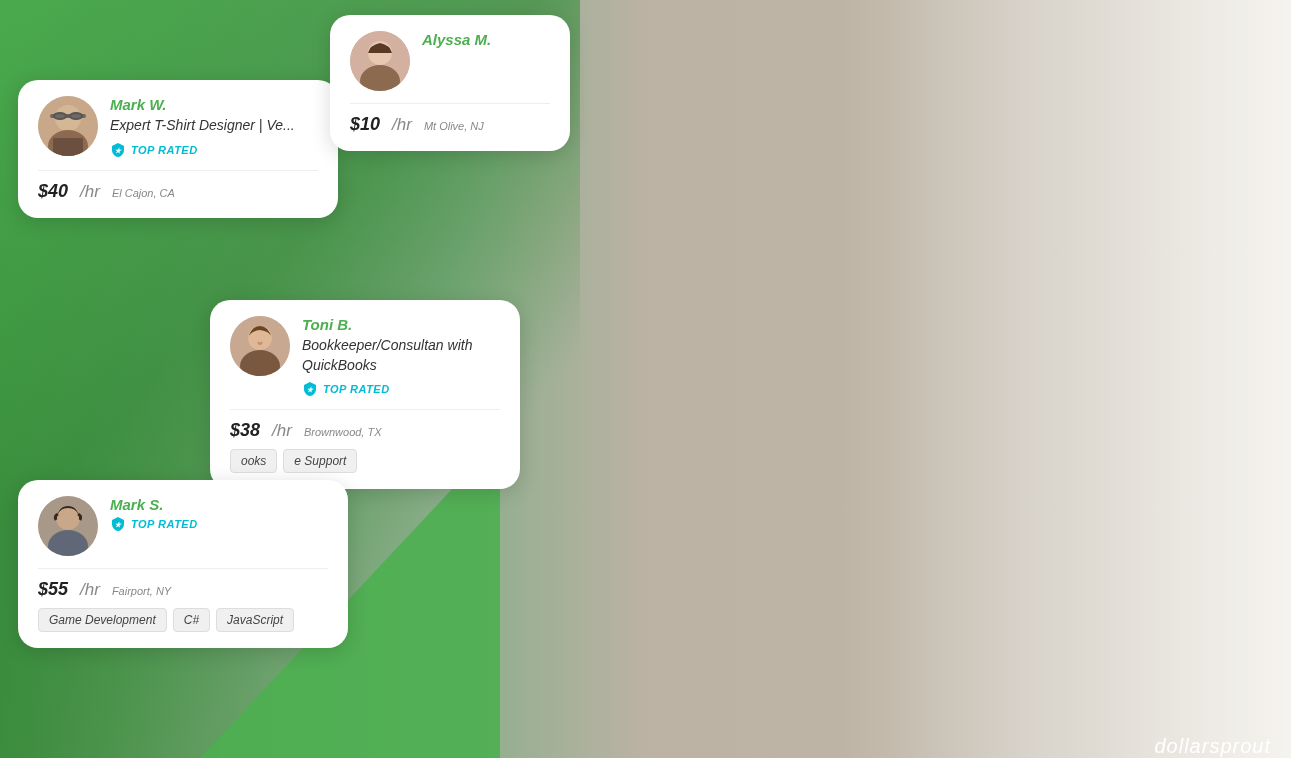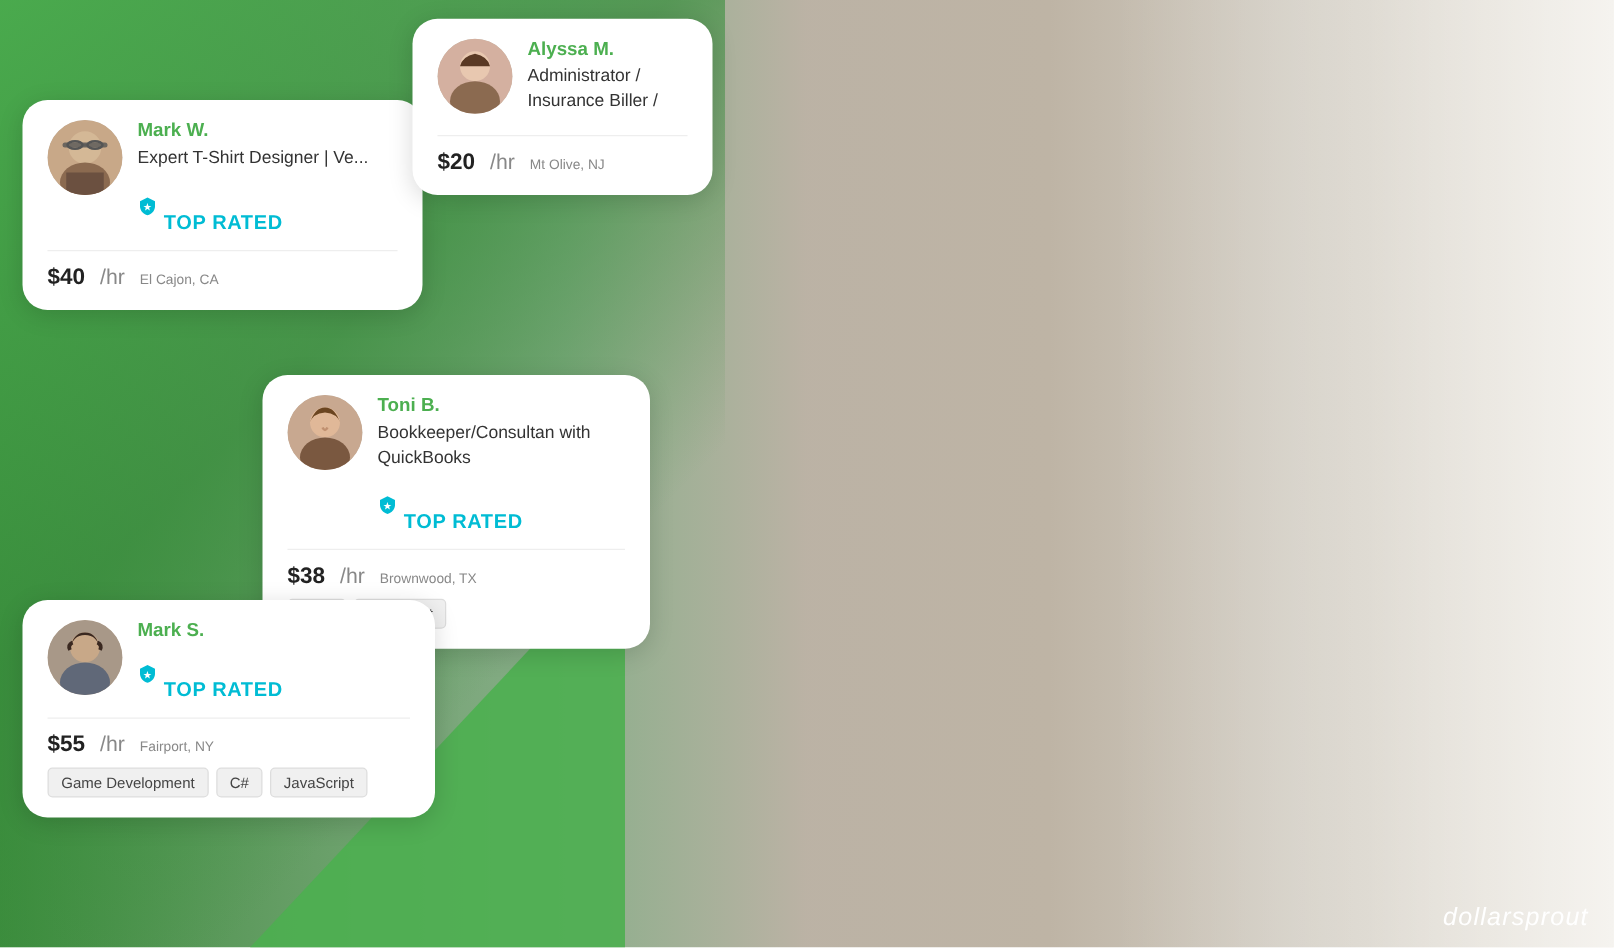--- a/index.html
+++ b/index.html
@@ -51,20 +51,21 @@
     }
 
     
     .card {
       position: absolute;
       background: white;
       border-radius: 20px;
       padding: 16px 20px;
       box-shadow: 0 4px 20px rgba(0,0,0,0.15);
       z-index: 10;
+      font-style: italic;
     }
 
     .card-header {
       display: flex;
       align-items: flex-start;
       gap: 12px;
       margin-bottom: 12px;
     }
 
     .avatar {
@@ -94,26 +95,25 @@
       margin-bottom: 6px;
     }
 
     .top-rated-badge {
       display: flex;
       align-items: center;
       gap: 5px;
     }
 
     .top-rated-text {
-      font-size: 16px;
+      font-size: 11px;
       font-weight: 700;
       color: #00BCD4;
       letter-spacing: 0.5px;
       text-transform: uppercase;
-      margin-top: 28px;
     }
 
     .card-rate {
       font-size: 18px;
       font-weight: 700;
       color: #222;
     }
 
     .rate-unit {
       font-size: 17px;
@@ -171,21 +171,21 @@
     
     .card-mark-s {
       left: 18px;
       top: 480px;
       width: 330px;
     }
 
     
     .logo {
       position: absolute;
-      bottom: 12px;
+      bottom: 0;
       right: 20px;
       z-index: 20;
       color: white;
       font-size: 20px;
       font-weight: 300;
       letter-spacing: 1px;
       font-style: italic;
     }
 
     
@@ -268,26 +268,25 @@
       <svg width="60" height="60" viewBox="0 0 60 60">
         <circle cx="30" cy="30" r="30" fill="#d4b0a0"></circle>
         <circle cx="30" cy="22" r="12" fill="#e8c8b0"></circle>
         <ellipse cx="30" cy="50" rx="20" ry="16" fill="#8B6A50"></ellipse>
         <path d="M20 18 Q30 8 40 18" fill="#5a3a25" stroke="none"></path>
         <path d="M18 22 Q20 14 30 12 Q40 14 42 22" fill="#5a3a25"></path>
       </svg>
     </div>
     <div class="card-info">
       <div class="card-name">Alyssa M.</div>
-      <div class="card-title">Administrator / Insurance Biller /</div>
     </div>
   </div>
   <hr class="divider">
   <div class="rate-location-row">
-    <span class="card-rate">$20</span>
+    <span class="card-rate">$10</span>
     <span class="rate-unit">/hr</span>
     <span class="card-location">Mt Olive, NJ</span>
   </div>
 </div>
 
 <div class="card card-toni">
   <div class="card-header">
     <div class="avatar">
       <svg width="60" height="60" viewBox="0 0 60 60">
         <circle cx="30" cy="30" r="30" fill="#c8a890"></circle>

